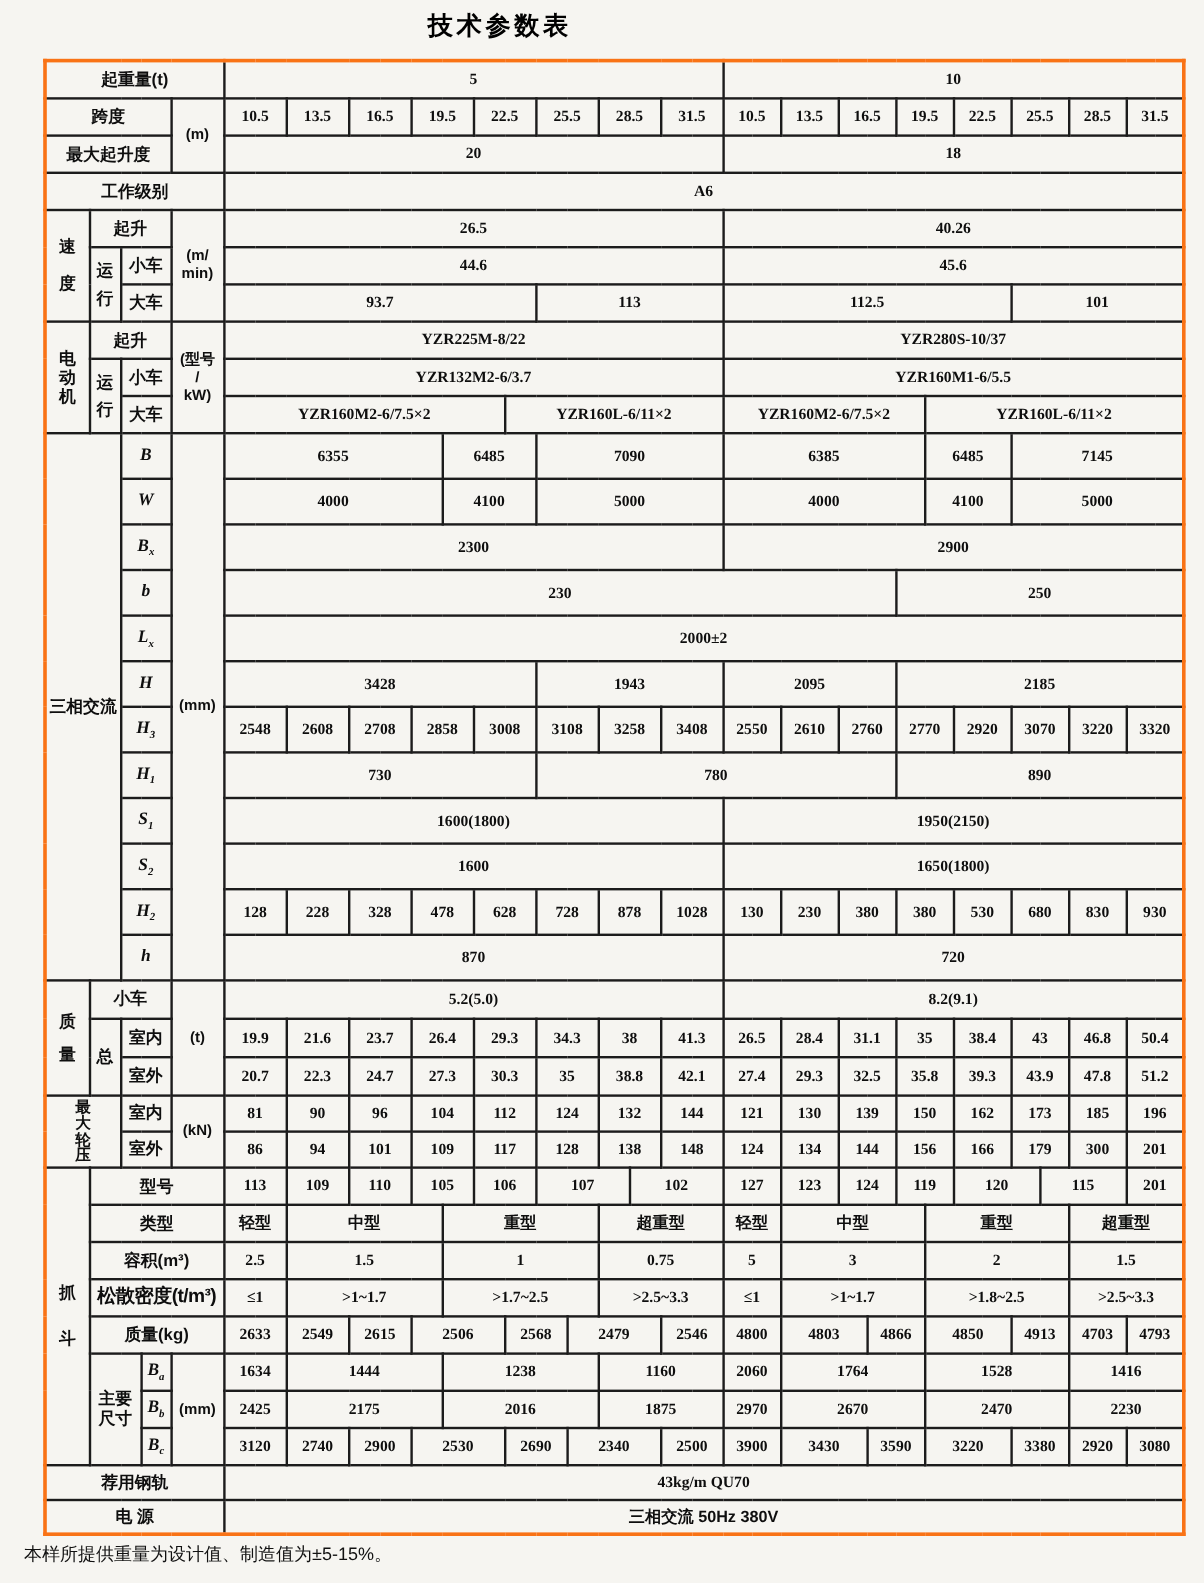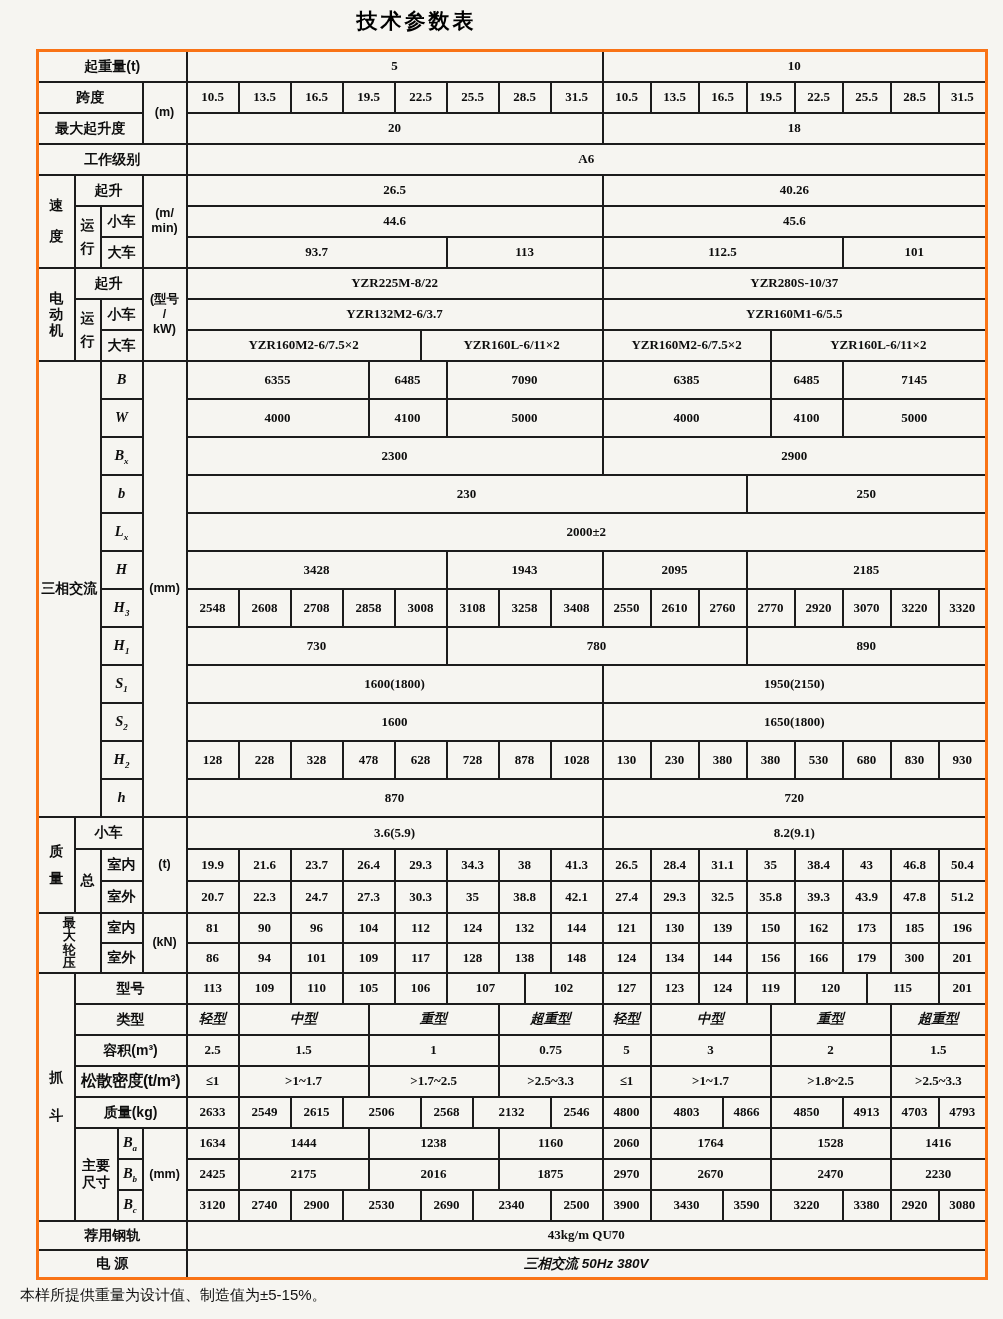--- a/index.html
+++ b/index.html
@@ -23,21 +23,21 @@
     text-align:center;vertical-align:middle;
     padding:0;overflow:hidden;white-space:pre-line;line-height:1.2;
   }
   tbody tr{height:31px;}
   tbody tr:nth-child(n+11):nth-child(-n+22){height:38px;}
   tbody tr:nth-child(n+23):nth-child(-n+25){height:32px;}
   tbody tr:nth-child(n+26):nth-child(-n+27){height:30px;}
   tbody tr:nth-child(n+36){height:29px;}
   td.lab{font-weight:bold;font-size:14px;font-family:"Liberation Sans",sans-serif;}
   td.val{font-weight:bold;font-size:13px;font-family:"Liberation Serif","DejaVu Serif",serif;}
-  td.cn{font-family:"Liberation Sans",sans-serif;font-size:13.5px;font-style:italic;}
+  td.cn{font-family:"Liberation Sans",sans-serif;font-size:13.5px;}
   td.dim{font-style:italic;font-family:"Liberation Serif","DejaVu Serif",serif;font-size:14.5px;}
   td.unit{font-size:12.5px;}
   td.sm{font-size:16px;letter-spacing:-0.5px;}
   td.vert{line-height:1.15;}
   td.lh2{line-height:2.2;}
   td.lh15{line-height:1.6;}
   td.lh18{line-height:1.9;}
   td.lh24{line-height:2.7;}
   td.lh098{line-height:1.02;font-size:13px;}
   sub{font-size:9px;line-height:0;}
@@ -272,21 +272,21 @@
       <tr>
         <td colspan="2" rowspan="1" class="lab dim">h</td>
         <td colspan="16" rowspan="1" class="val">870</td>
         <td colspan="16" rowspan="1" class="val">720</td>
       </tr>
       <tr>
         <td colspan="1" rowspan="3" class="lab vert lh18">质
 量</td>
         <td colspan="3" rowspan="1" class="lab">小车</td>
         <td colspan="1" rowspan="3" class="lab unit">(t)</td>
-        <td colspan="16" rowspan="1" class="val">3.6(5.9)</td>
+        <td colspan="16" rowspan="1" class="val">5.2(5.0)</td>
         <td colspan="16" rowspan="1" class="val">8.2(9.1)</td>
       </tr>
       <tr>
         <td colspan="1" rowspan="2" class="lab vert">总</td>
         <td colspan="2" rowspan="1" class="lab">室内</td>
         <td colspan="2" rowspan="1" class="val">19.9</td>
         <td colspan="2" rowspan="1" class="val">21.6</td>
         <td colspan="2" rowspan="1" class="val">23.7</td>
         <td colspan="2" rowspan="1" class="val">26.4</td>
         <td colspan="2" rowspan="1" class="val">29.3</td>
@@ -416,21 +416,21 @@
         <td colspan="5" rowspan="1" class="val">&gt;1.8~2.5</td>
         <td colspan="4" rowspan="1" class="val">&gt;2.5~3.3</td>
       </tr>
       <tr>
         <td colspan="4" rowspan="1" class="lab">质量(kg)</td>
         <td colspan="2" rowspan="1" class="val">2633</td>
         <td colspan="2" rowspan="1" class="val">2549</td>
         <td colspan="2" rowspan="1" class="val">2615</td>
         <td colspan="3" rowspan="1" class="val">2506</td>
         <td colspan="2" rowspan="1" class="val">2568</td>
-        <td colspan="3" rowspan="1" class="val">2132</td>
+        <td colspan="3" rowspan="1" class="val">2479</td>
         <td colspan="2" rowspan="1" class="val">2546</td>
         <td colspan="2" rowspan="1" class="val">4800</td>
         <td colspan="3" rowspan="1" class="val">4803</td>
         <td colspan="2" rowspan="1" class="val">4866</td>
         <td colspan="3" rowspan="1" class="val">4850</td>
         <td colspan="2" rowspan="1" class="val">4913</td>
         <td colspan="2" rowspan="1" class="val">4703</td>
         <td colspan="2" rowspan="1" class="val">4793</td>
       </tr>
       <tr>

